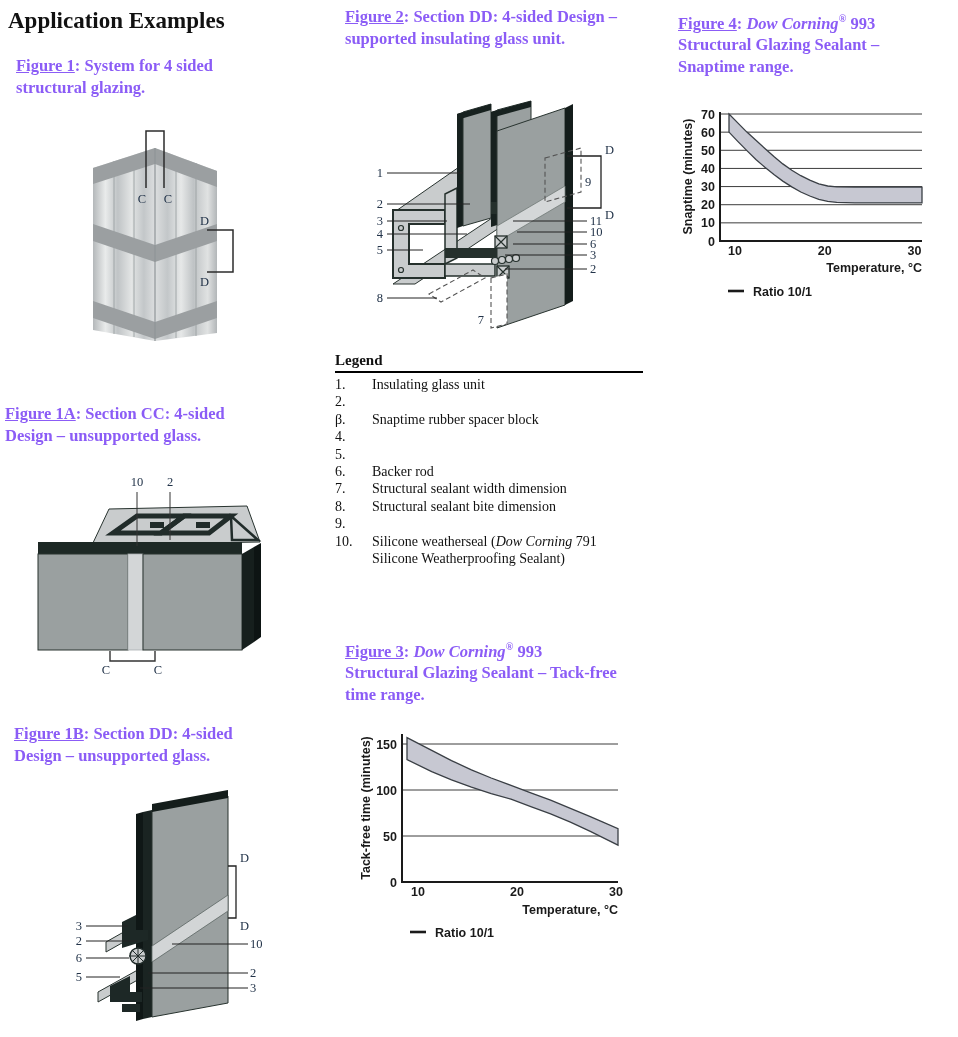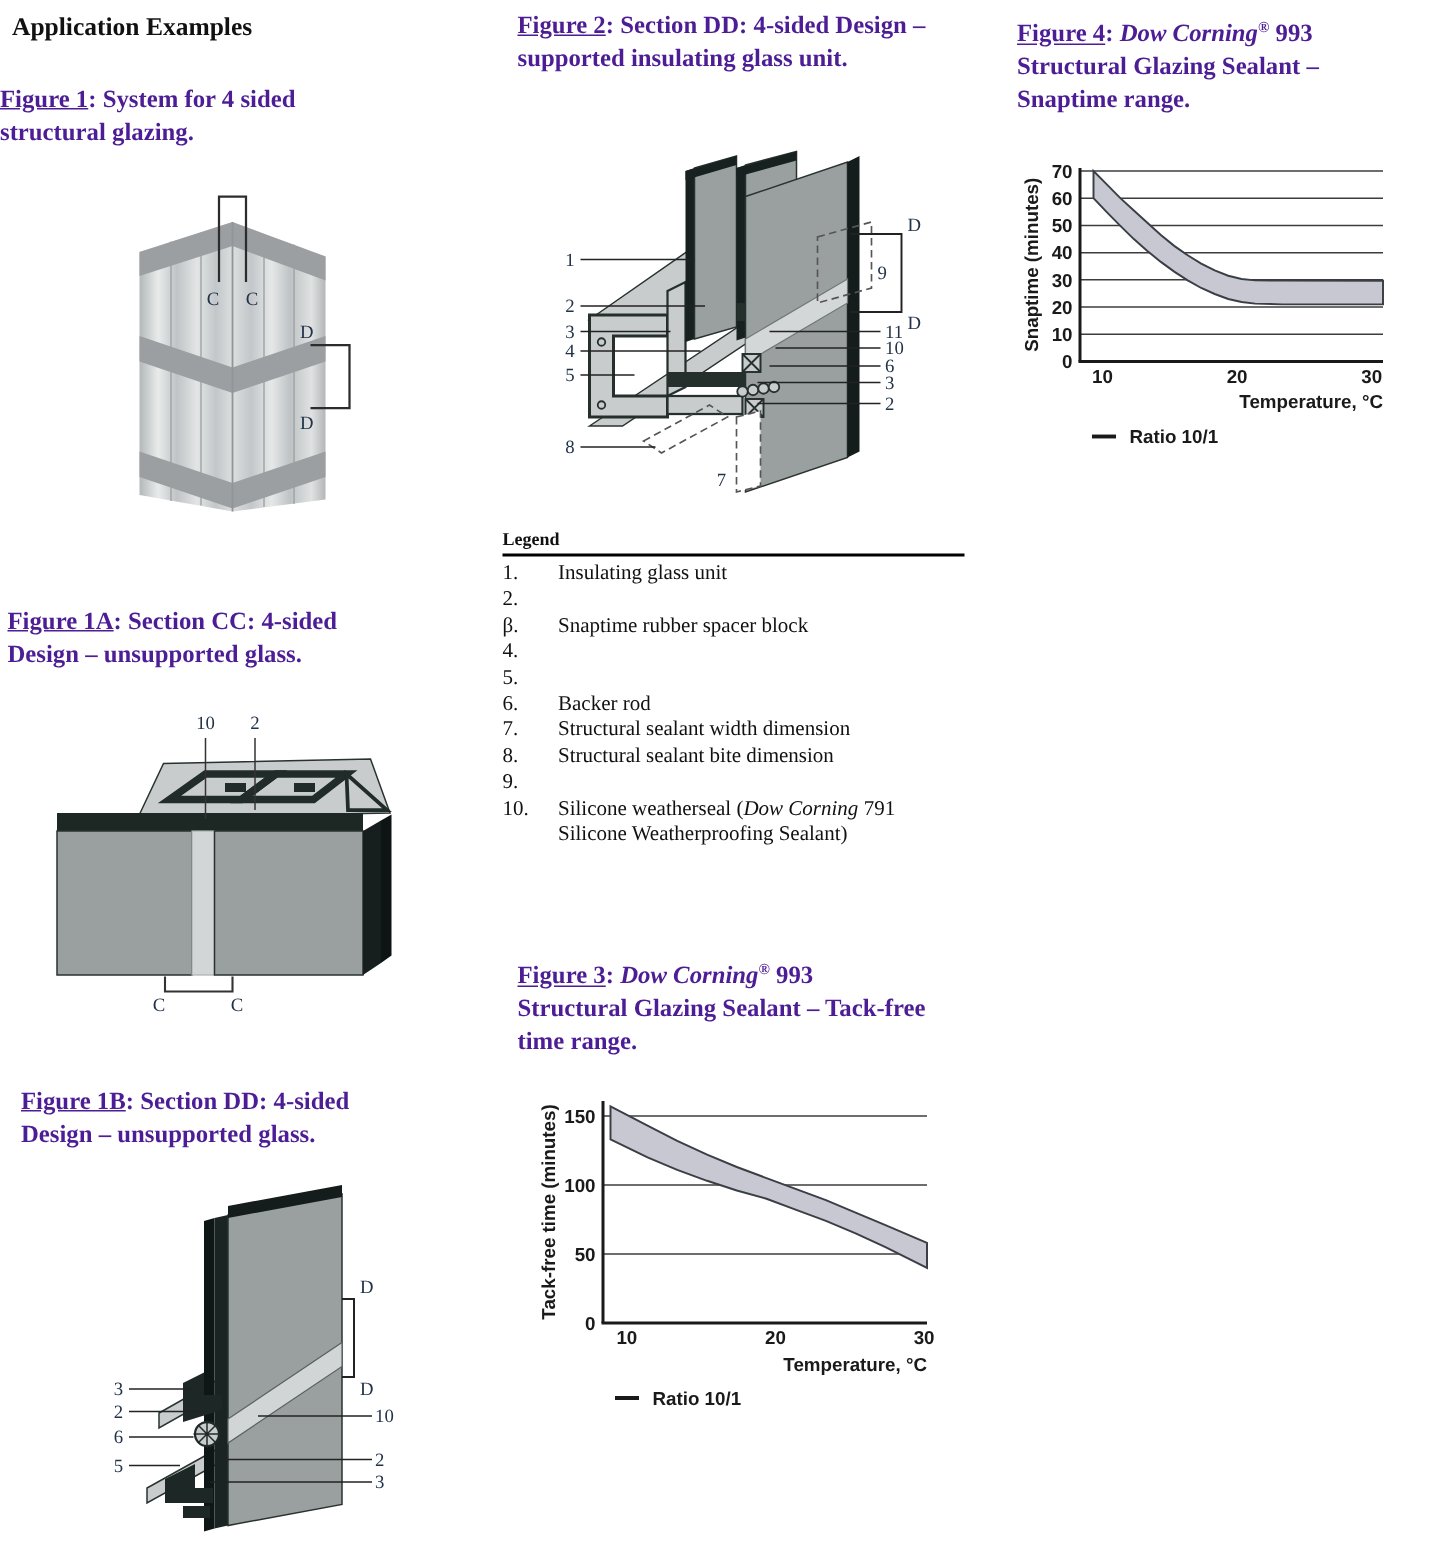--- a/index.html
+++ b/index.html
@@ -2,42 +2,42 @@
 <html><head>
 <meta charset="utf-8">
 <style>
   html,body{margin:0;padding:0;}
   body{
     width:958px;height:1037px;position:relative;background:#ffffff;
     font-family:"Liberation Serif", serif;color:#111;overflow:hidden;
   }
   .abs{position:absolute;}
   .heading{
-    font-weight:bold;font-size:16.5px;line-height:21.5px;color:#4c1d95;
+    font-weight:bold;font-size:16.5px;line-height:21.5px;color:#8b5cf6;
   }
   .rt-u{text-decoration:underline;}
   .rt-i{font-style:italic;}
   .rt-sup{font-size:0.62em;vertical-align:super;font-style:italic;}
-  .app-title{font-weight:bold;font-size:17px;}
+  .app-title{font-weight:bold;font-size:23px;}
   
   .legend-block{width:308px;}
-  .legend-title{font-weight:bold;font-size:12px;padding-bottom:2px;border-bottom:2px solid #000;margin-bottom:3px;}
+  .legend-title{font-weight:bold;font-size:15px;padding-bottom:2px;border-bottom:2px solid #000;margin-bottom:3px;}
   .legend-item{display:flex;font-size:14px;line-height:17.4px;}
   .legend-num{width:37px;flex:0 0 37px;}
   .legend-text{width:262px;}
   svg text{font-family:"Liberation Serif", serif;}
   svg .chart-txt{font-family:"Liberation Sans", sans-serif;}
   .callout{fill:#223349;font-size:12.5px;font-weight:500;}
 </style>
 </head>
 <body>
 
 <div class="abs app-title" style="left:8px;top:8px;width:280px;">Application Examples</div>
 
-<div class="abs heading" style="left:0;top:55px;width:245px;font-family:Liberation Serif, serif;"><span class="rt-u">Figure 1</span><span>: System for 4 sided structural glazing.</span></div>
+<div class="abs heading" style="left:16px;top:55px;width:245px;font-family:Liberation Serif, serif;"><span class="rt-u">Figure 1</span><span>: System for 4 sided structural glazing.</span></div>
 
 <svg class="abs" style="left:15px;top:103px;" width="270" height="272" viewBox="0 0 270 272">
   <defs>
     <linearGradient id="panL" x1="0" y1="0" x2="1" y2="0">
       <stop offset="0" stop-color="#b4b8ba"></stop>
         <stop offset="0.2" stop-color="#e9ebeb"></stop>
       <stop offset="0.4" stop-color="#c0c4c6"></stop>
         <stop offset="0.62" stop-color="#e3e5e5"></stop>
       <stop offset="0.82" stop-color="#c3c7c9"></stop>
         <stop offset="1" stop-color="#dcdedf"></stop>

